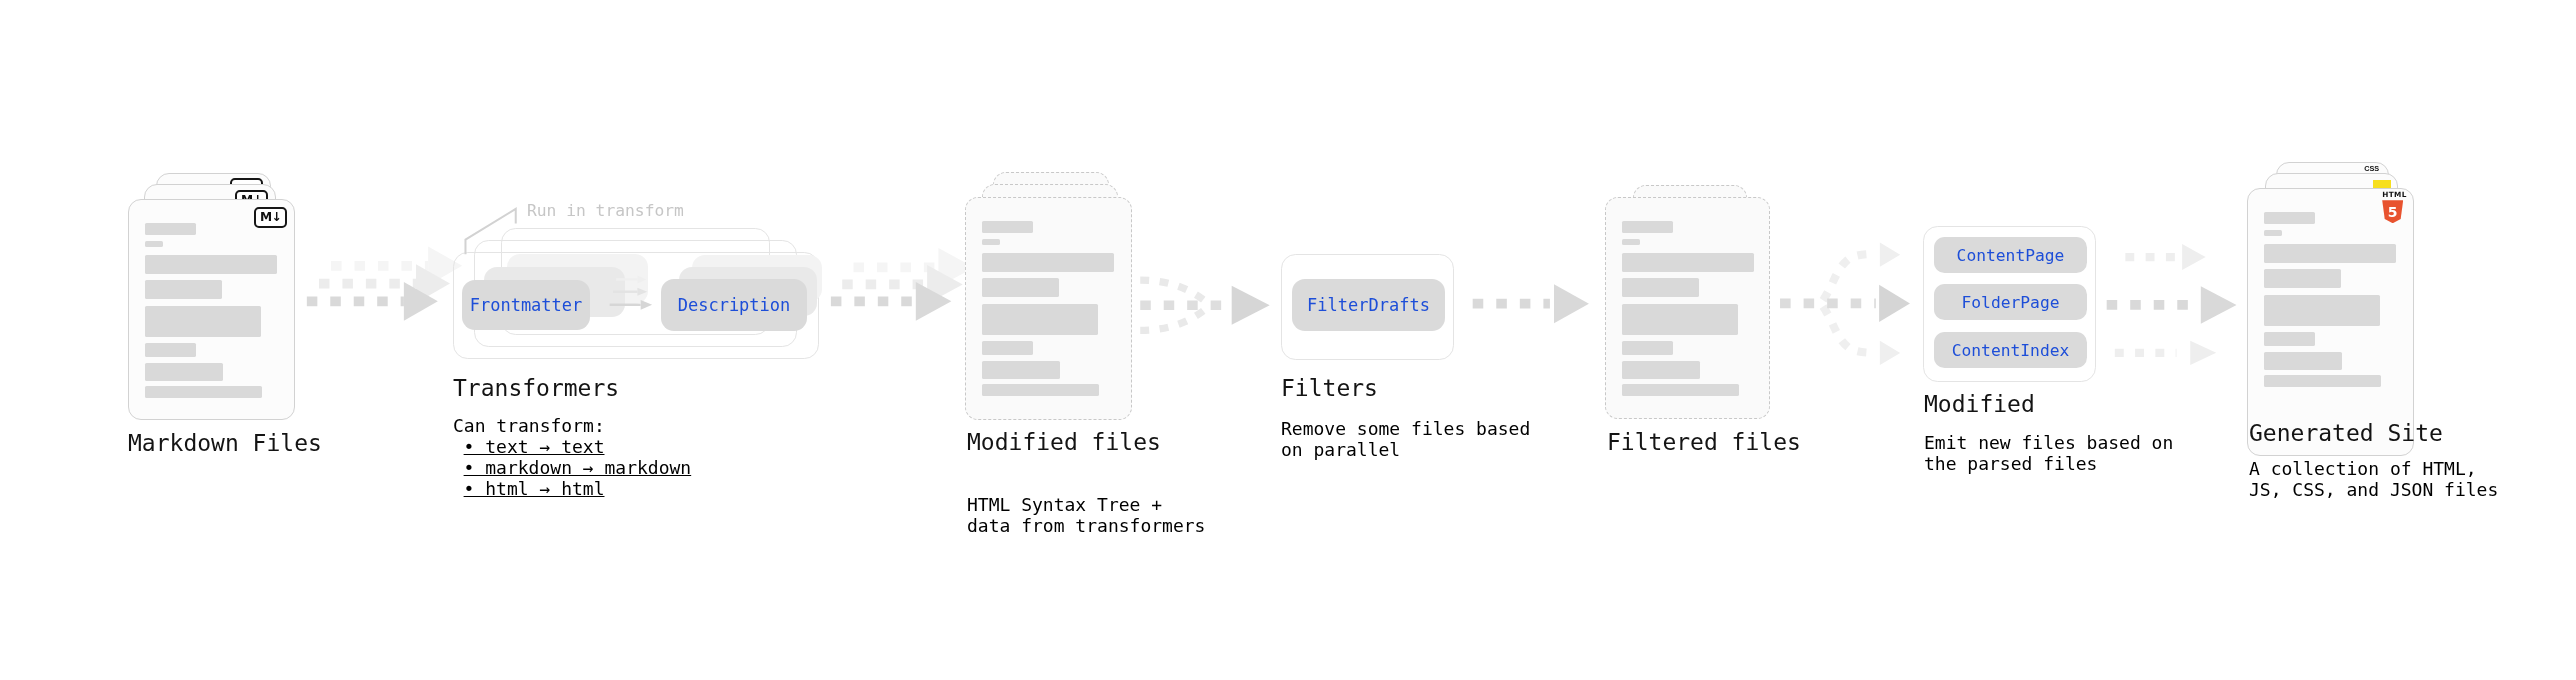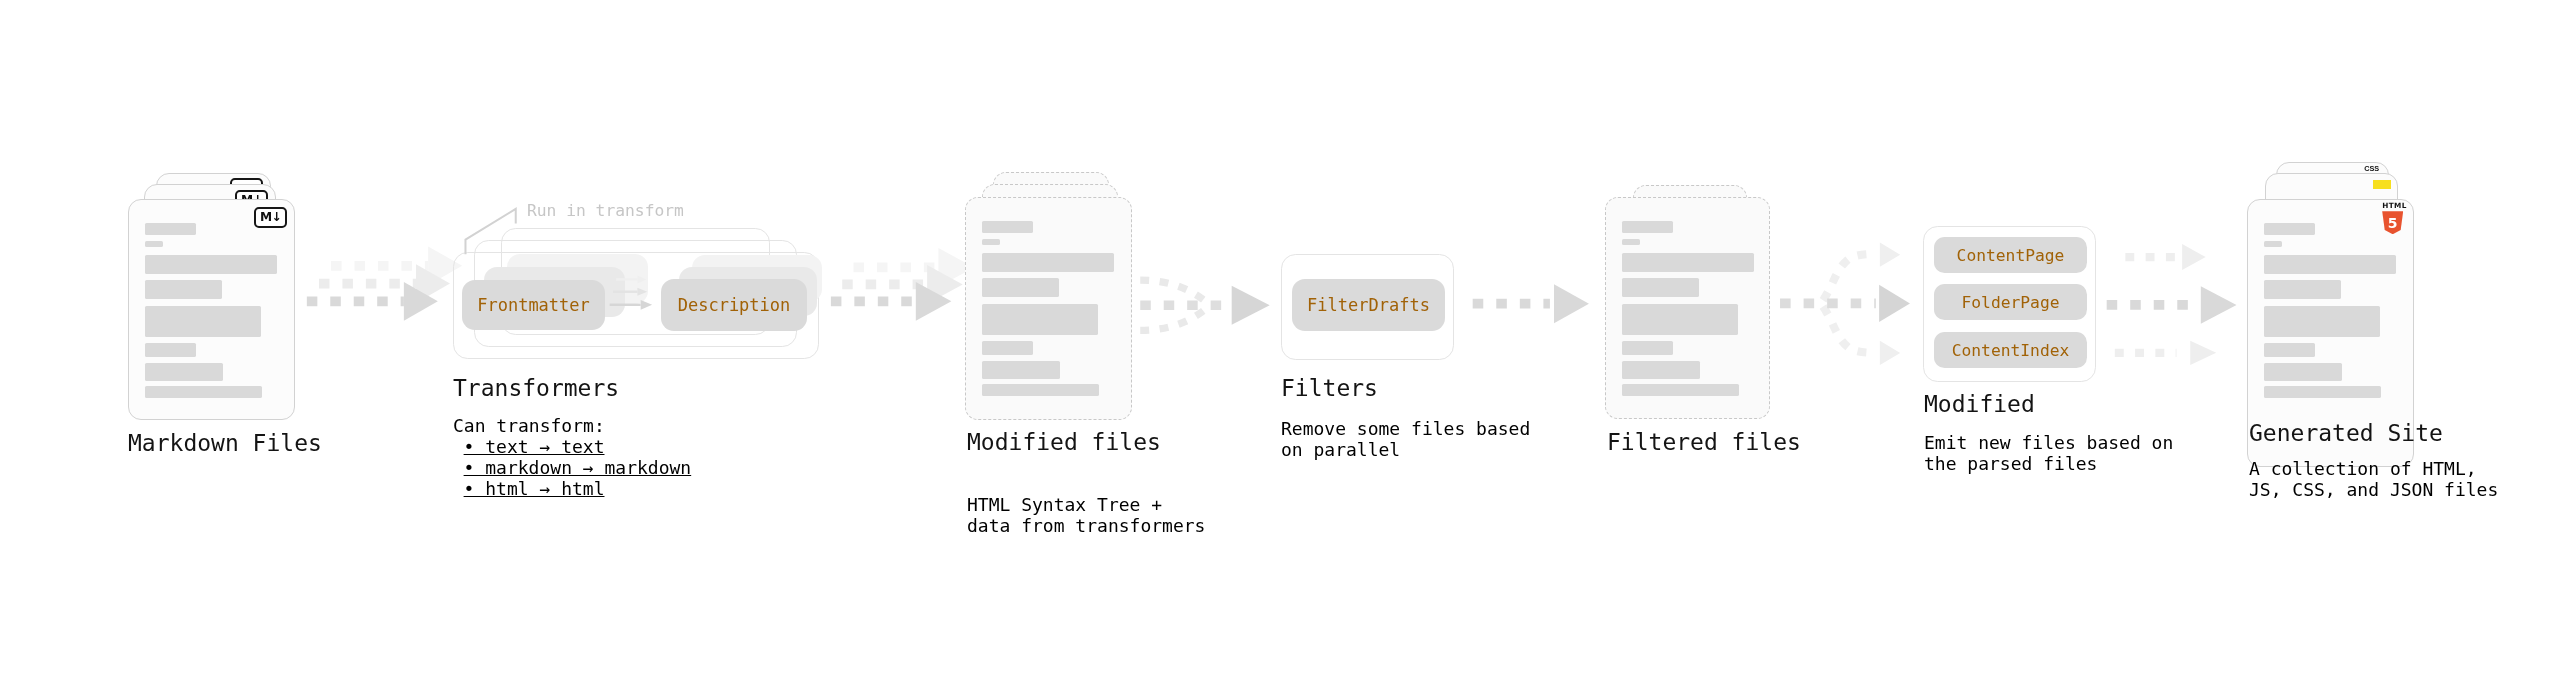--- a/index.html
+++ b/index.html
@@ -12,21 +12,21 @@
   .b1{top:23px;width:51px;height:12.2px}.b2{top:41px;width:18px;height:5.7px}
   .b3{top:55px;width:132px;height:18.7px}.b4{top:80px;width:77px;height:18.7px}
   .b5{top:106px;width:116px;height:31px}.b6{top:143px;width:51px;height:14px}
   .b7{top:163px;width:78px;height:18px}.b8{top:186px;width:117px;height:12.2px}
   .mdb{position:absolute;top:6.5px;right:7.3px;width:32.5px;height:21px;border:2.4px solid #161616;border-radius:4.9px;
        background:#fff;display:flex;align-items:center;justify-content:center;box-sizing:border-box;
        font-family:"DejaVu Sans","Liberation Sans",sans-serif;font-weight:bold;font-size:12.2px;letter-spacing:-0.8px;color:#111;}
   
   .frame{position:absolute;border:1.6px solid #e4e4e4;border-radius:14.6px;box-sizing:border-box;background:transparent;}
   .pill{position:absolute;background:#dadada;border-radius:13px;display:flex;align-items:center;justify-content:center;
-        font-size:17px;color:#a16207;white-space:nowrap;}
+        font-size:17px;color:#1d4ed8;white-space:nowrap;}
   .pill.g1{background:#e9e9e9;}
   .pill.g2{background:#f3f3f3;}
   .epill{border-radius:10.6px;font-size:16.3px;}
   
   .h{position:absolute;font-size:23px;color:#141414;white-space:nowrap;}
   .sub{position:absolute;font-size:18px;line-height:21px;color:#000000;white-space:nowrap;}
   .bullet{padding-left:10.6px;text-decoration:underline;}
   .note{position:absolute;font-size:16.3px;color:#c6c6c6;white-space:nowrap;}
   svg.arrow{position:absolute;overflow:visible;}
   
@@ -86,21 +86,21 @@
     <div class="frame" style="left:474px;top:240px;width:323px;height:107px"></div>
     <div class="frame" style="left:453px;top:252px;width:366px;height:107px"></div>
 
     <svg class="arrow" style="left:459px;top:191px" width="77" height="69" viewBox="0 0 95 85">
       <polyline points="8,78 8,60 70,22 70,40" fill="none" stroke="#d2d2d2" stroke-width="2.5"></polyline>
     </svg>
     <div class="note" style="left:527px;top:201px">Run in transform</div>
 
     <div class="pill g2" style="left:507px;top:254px;width:141px;height:50px"></div>
     <div class="pill g1" style="left:484px;top:267px;width:141px;height:50px"></div>
-    <div class="pill" style="left:462px;top:280px;width:143px;height:50px">Frontmatter</div>
+    <div class="pill" style="left:462px;top:280px;width:128px;height:50px">Frontmatter</div>
 
     <div class="pill g2" style="left:692px;top:255px;width:130px;height:47px"></div>
     <div class="pill g1" style="left:679px;top:267px;width:138px;height:49px"></div>
     <div class="pill" style="left:661px;top:279px;width:146px;height:52px">Description</div>
 
     <svg class="arrow" style="left:608px;top:268px" width="49" height="45" viewBox="0 0 60 55">
       <line x1="10" y1="14" x2="36" y2="14" stroke="#efefef" stroke-width="3"></line>
         <polygon points="36,9 36,19 47,14" fill="#efefef"></polygon>
       <line x1="6" y1="29" x2="36" y2="29" stroke="#e3e3e3" stroke-width="3"></line>
         <polygon points="36,24 36,34 48,29" fill="#e3e3e3"></polygon>
@@ -222,21 +222,21 @@
   <div>
     <div class="fc" style="left:2276px;top:162px;width:113px;height:220px">
       <div class="cssb">
         <div class="t">CSS</div>
         <div class="u"></div>
       </div>
     </div>
     <div class="fc" style="left:2265px;top:173px;width:133px;height:220px">
       <div class="jsb"></div>
     </div>
-    <div class="fc" style="left:2247px;top:199px;width:167px;height:268px">
+    <div class="fc" style="left:2247px;top:188px;width:167px;height:268px">
       <div class="h5b">
         <div class="t">HTML</div>
         <div class="shield">5</div>
       </div>
       <div class="bar b1"></div>
       <div class="bar b2"></div>
       <div class="bar b3"></div>
       <div class="bar b4"></div>
       <div class="bar b5"></div>
       <div class="bar b6"></div>

